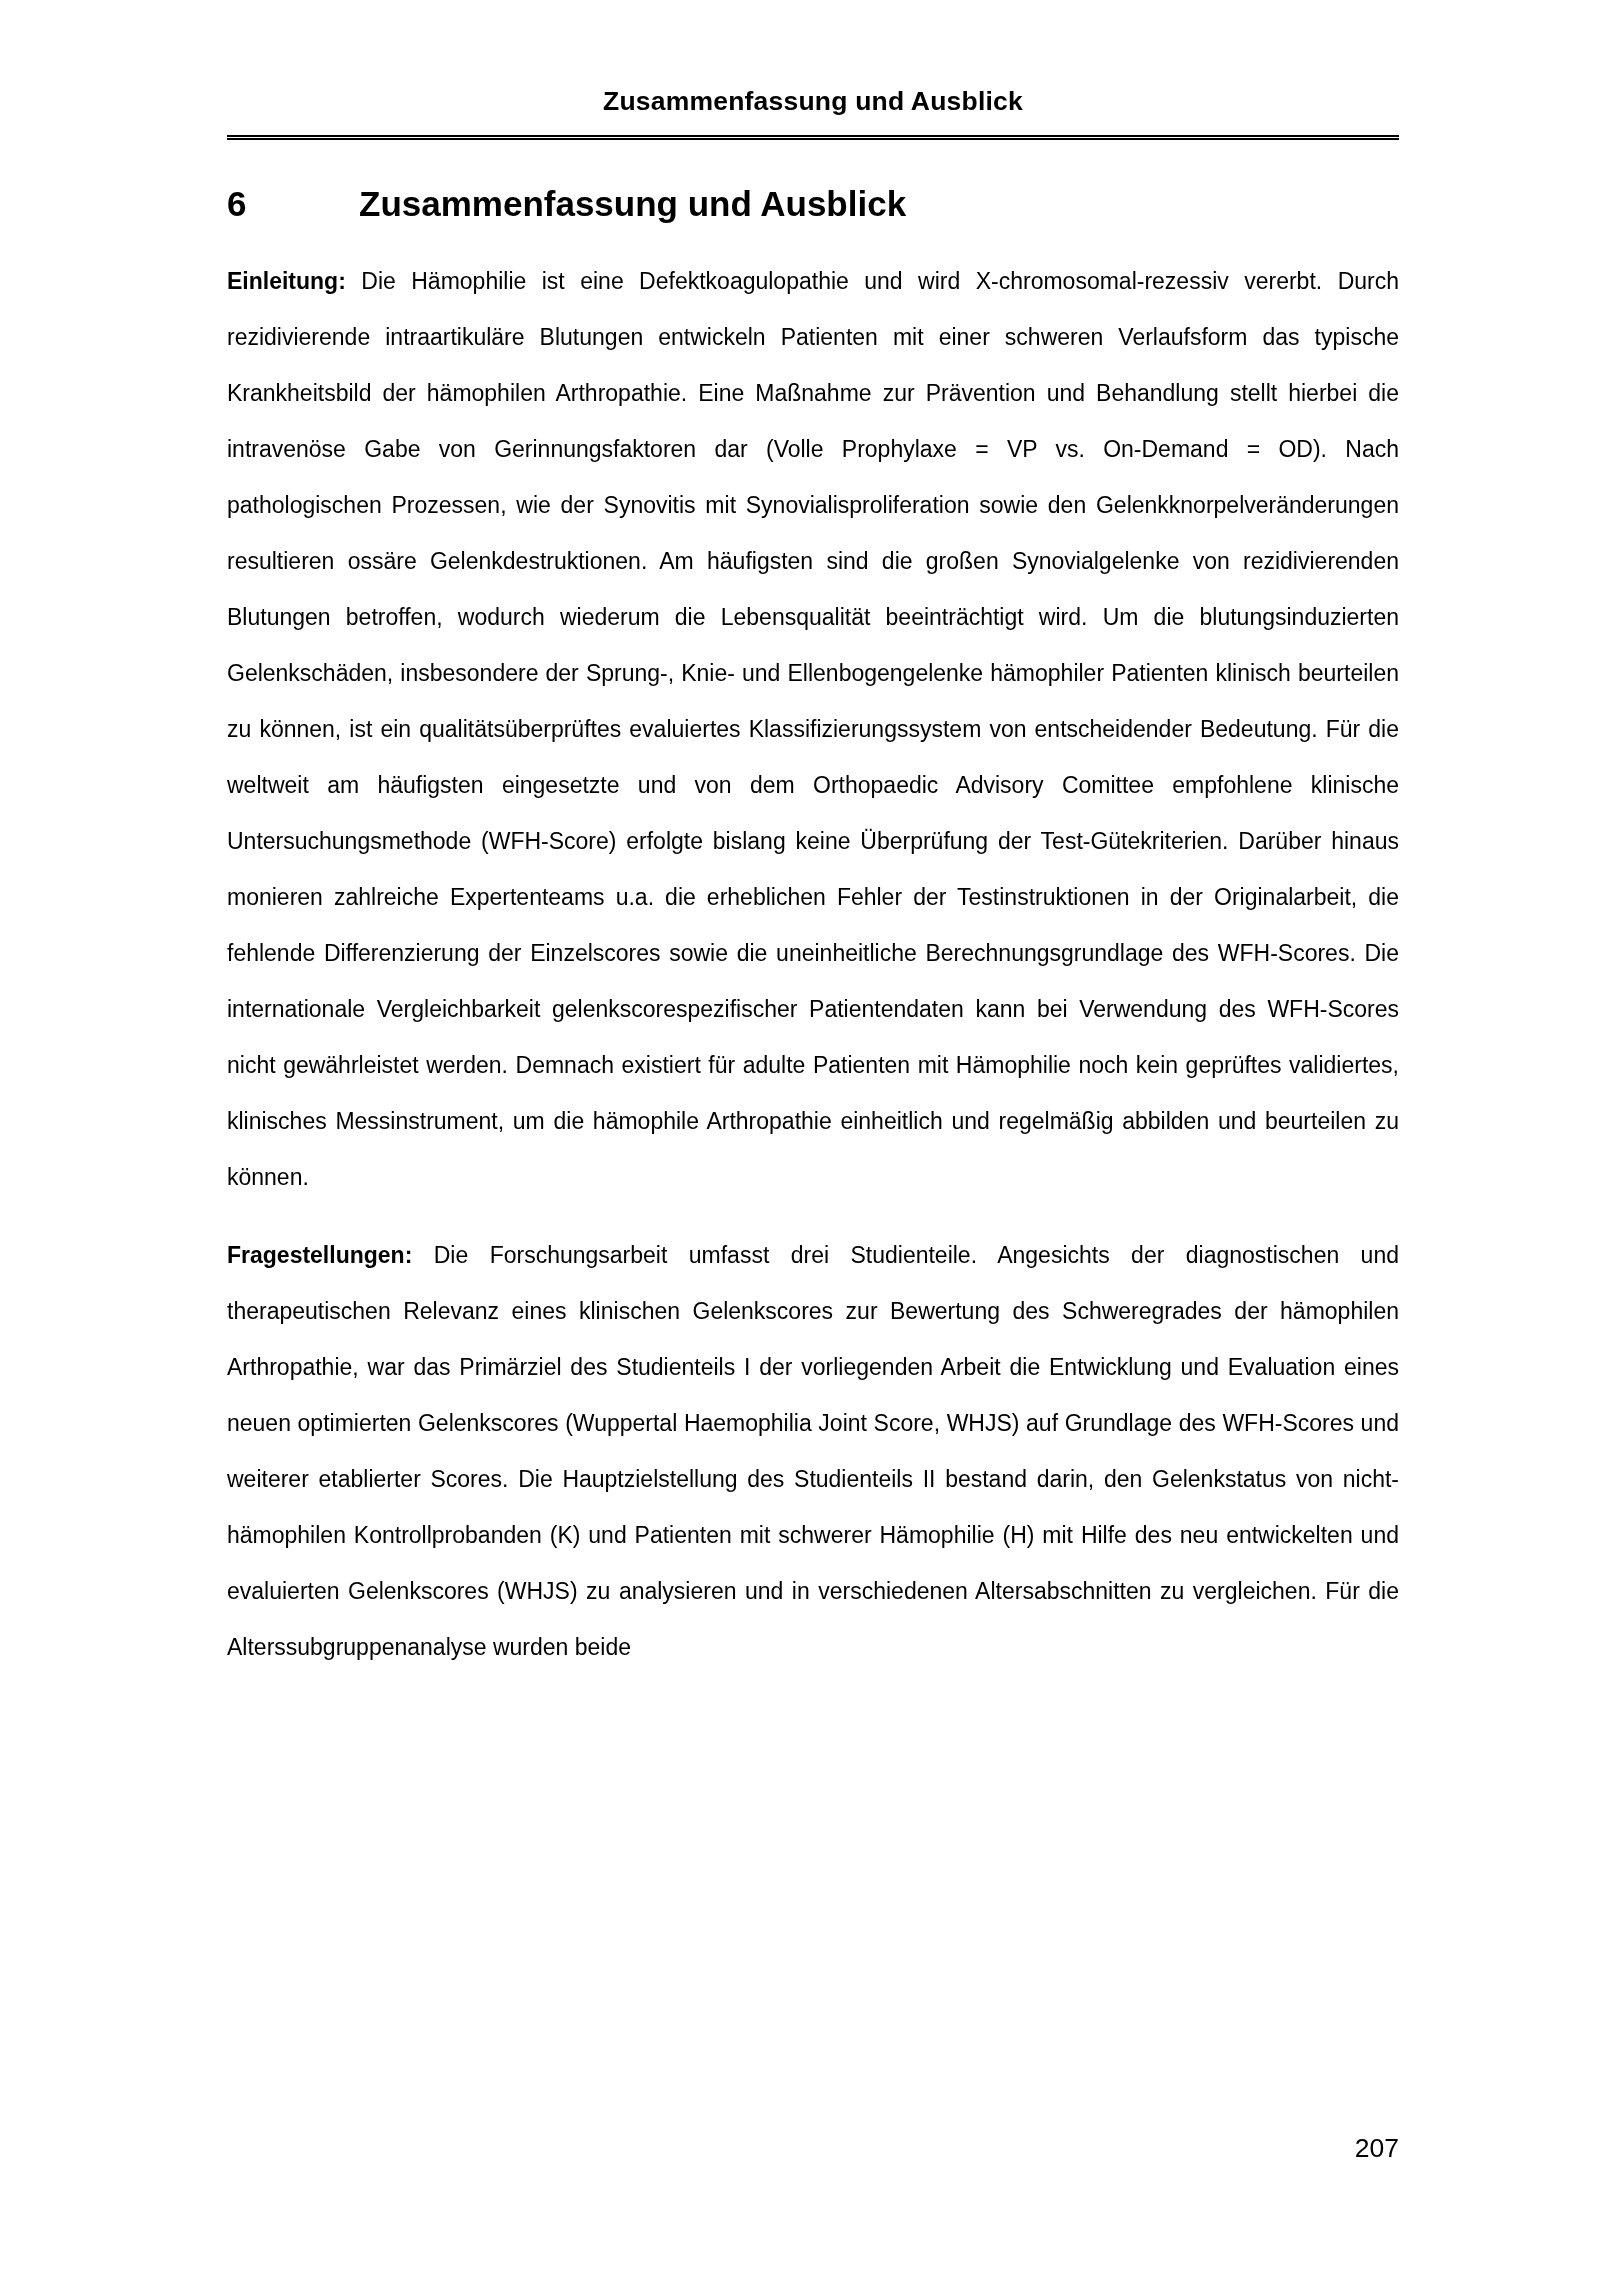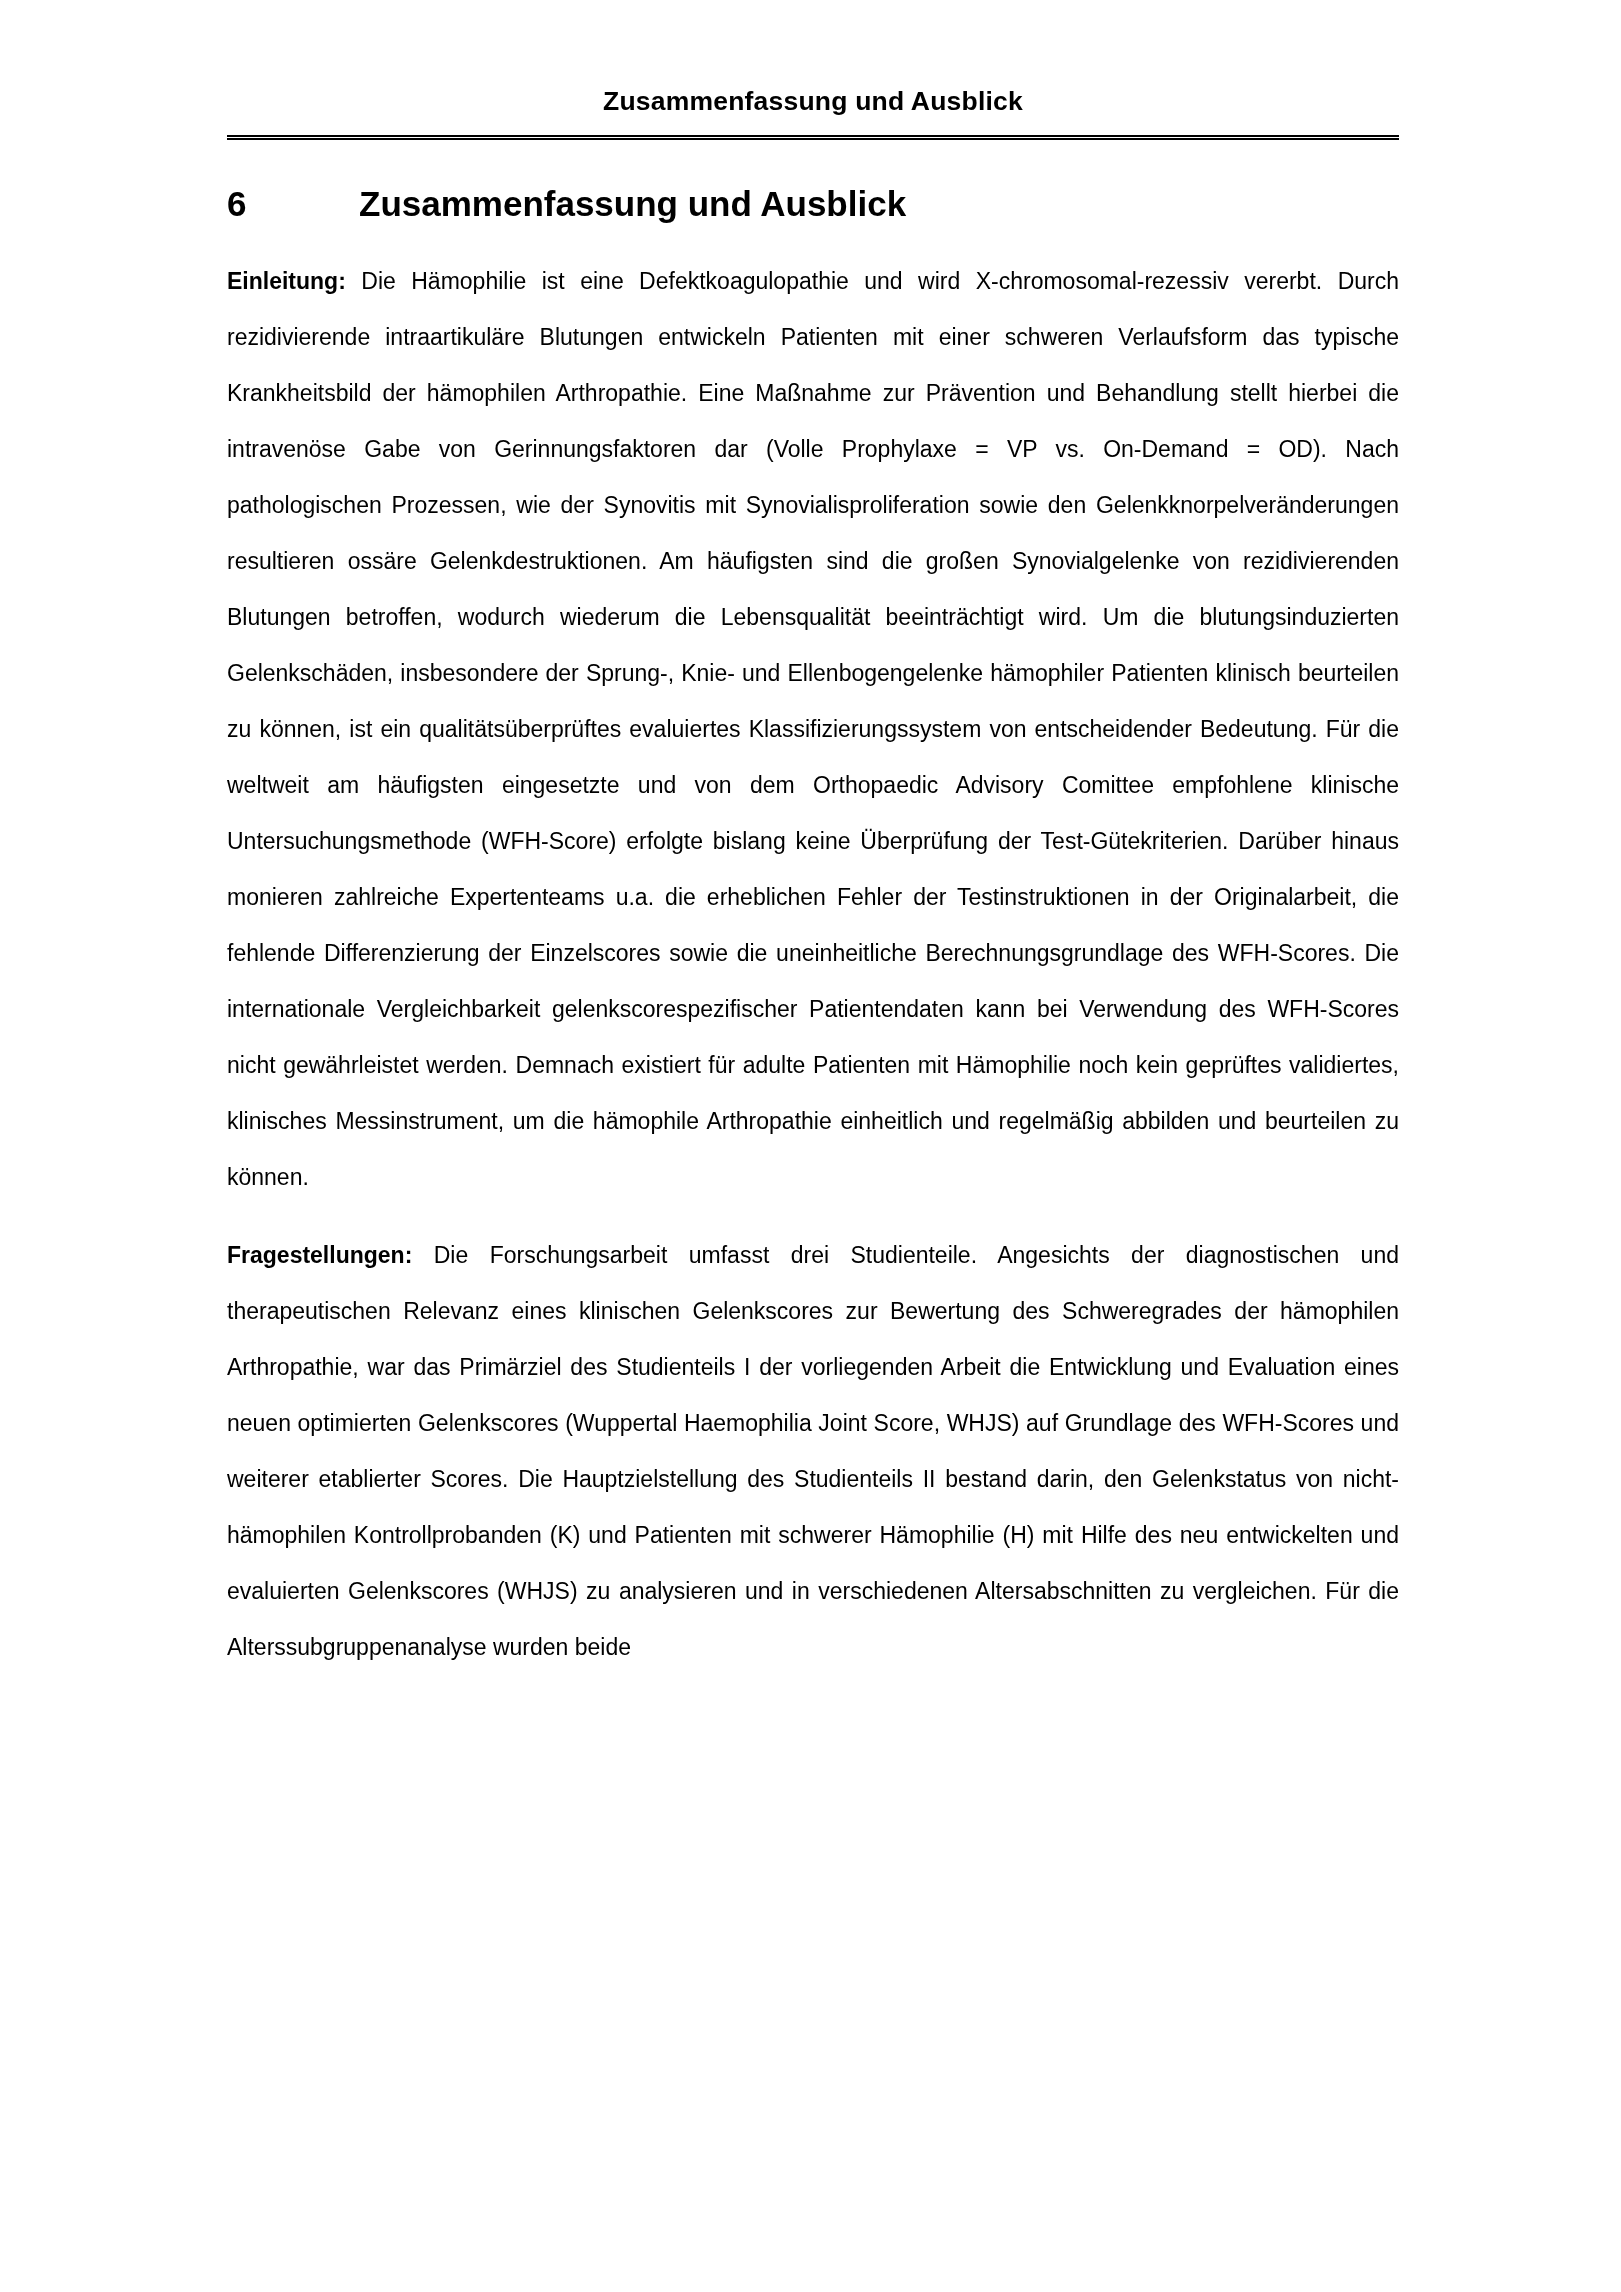--- a/index.html
+++ b/index.html
@@ -102,15 +102,16 @@
     <p class="para">
       <span class="lead">Einleitung:</span><span> Die Hämophilie ist eine Defektkoagulopathie und wird X-chromosomal-rezessiv vererbt. Durch rezidivierende intraartikuläre Blutungen entwickeln Patienten mit einer schweren Verlaufsform das typische Krankheitsbild der hämophilen Arthropathie. Eine Maßnahme zur Prävention und Behandlung stellt hierbei die intravenöse Gabe von Gerinnungsfaktoren dar (Volle Prophylaxe = VP vs. On-Demand = OD). Nach pathologischen Prozessen, wie der Synovitis mit Synovialisproliferation sowie den Gelenkknorpelveränderungen resultieren ossäre Gelenkdestruktionen. Am häufigsten sind die großen Synovialgelenke von rezidivierenden Blutungen betroffen, wodurch wiederum die Lebensqualität beeinträchtigt wird. Um die blutungsinduzierten Gelenkschäden, insbesondere der Sprung-, Knie- und Ellenbogengelenke hämophiler Patienten klinisch beurteilen zu können, ist ein qualitätsüberprüftes evaluiertes Klassifizierungssystem von entscheidender Bedeutung. Für die weltweit am häufigsten eingesetzte und von dem Orthopaedic Advisory Comittee empfohlene klinische Untersuchungsmethode (WFH-Score) erfolgte bislang keine Überprüfung der Test-Gütekriterien. Darüber hinaus monieren zahlreiche Expertenteams u.a. die erheblichen Fehler der Testinstruktionen in der Originalarbeit, die fehlende Differenzierung der Einzelscores sowie die uneinheitliche Berechnungsgrundlage des WFH-Scores. Die internationale Vergleichbarkeit gelenkscorespezifischer Patientendaten kann bei Verwendung des WFH-Scores nicht gewährleistet werden. Demnach existiert für adulte Patienten mit Hämophilie noch kein geprüftes validiertes, klinisches Messinstrument, um die hämophile Arthropathie einheitlich und regelmäßig abbilden und beurteilen zu können.</span>
     </p>
 
     <p class="para">
       <span class="lead">Fragestellungen:</span><span> Die Forschungsarbeit umfasst drei Studienteile. Angesichts der diagnostischen und therapeutischen Relevanz eines klinischen Gelenkscores zur Bewertung des Schweregrades der hämophilen Arthropathie, war das Primärziel des Studienteils I der vorliegenden Arbeit die Entwicklung und Evaluation eines neuen optimierten Gelenkscores (Wuppertal Haemophilia Joint Score, WHJS) auf Grundlage des WFH-Scores und weiterer etablierter Scores. Die Hauptzielstellung des Studienteils II bestand darin, den Gelenkstatus von nicht-hämophilen Kontrollprobanden (K) und Patienten mit schwerer Hämophilie (H) mit Hilfe des neu entwickelten und evaluierten Gelenkscores (WHJS) zu analysieren und in verschiedenen Altersabschnitten zu vergleichen. Für die Alterssubgruppenanalyse wurden beide</span>
     </p>
 
   </div>
 
+  <div class="page-number">207</div>
 
 </div>
 
 
 </body></html>

